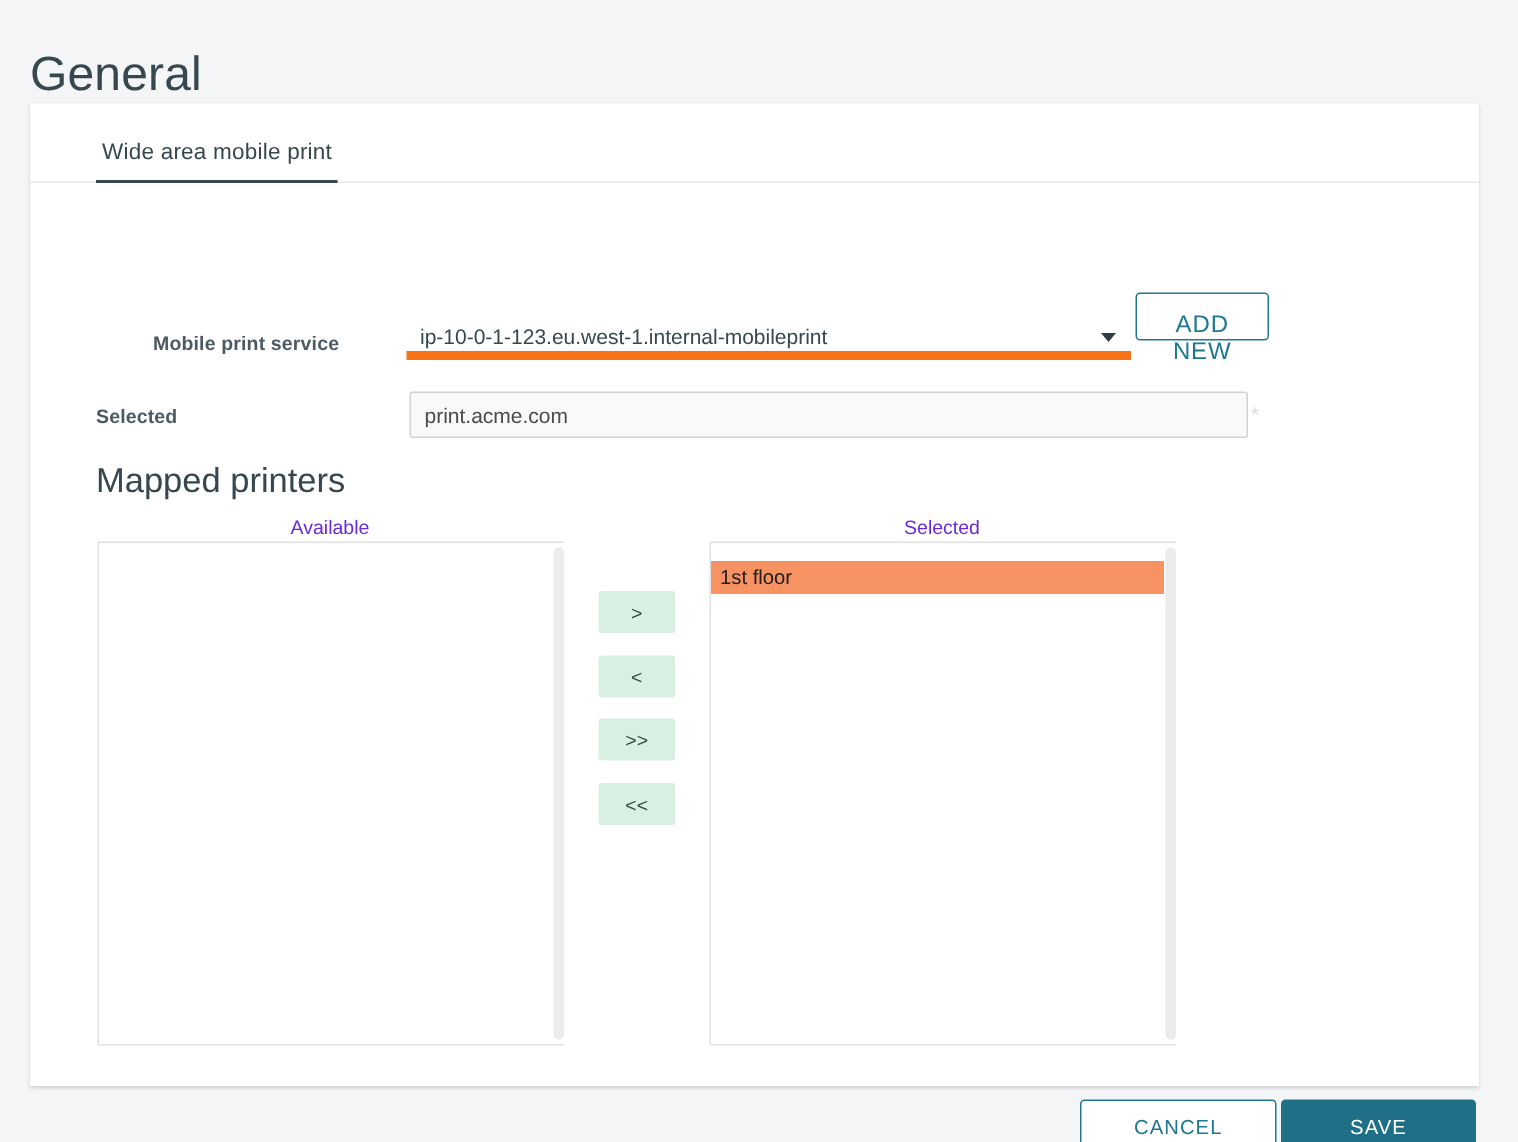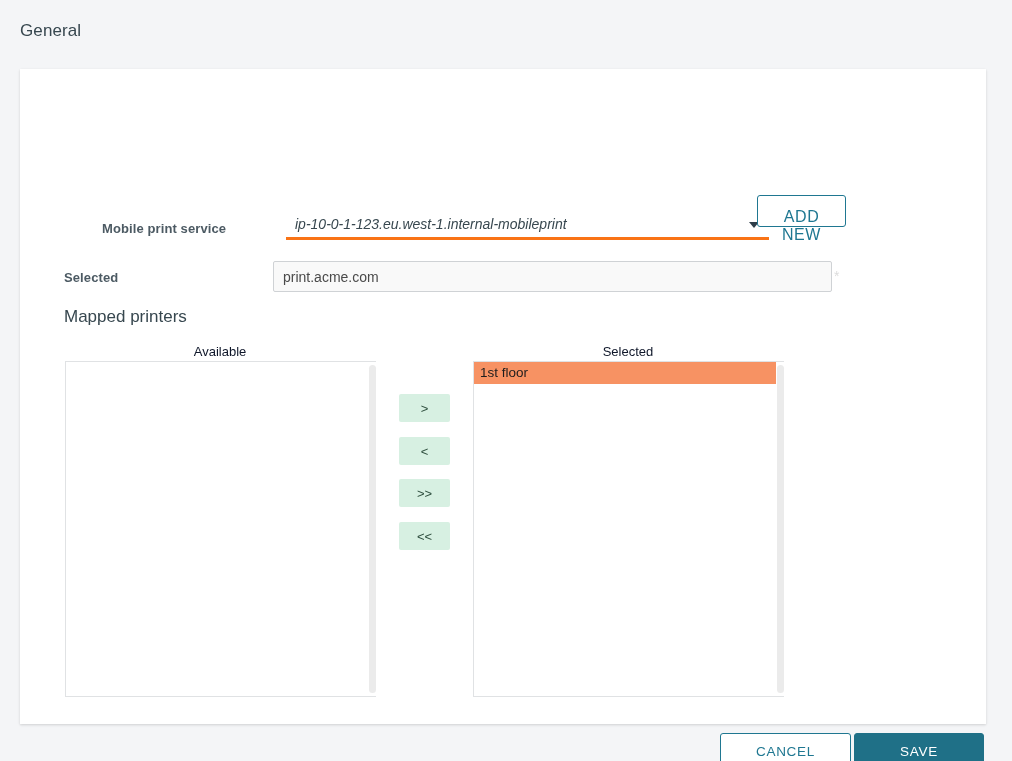--- a/index.html
+++ b/index.html
@@ -13,21 +13,21 @@
     font-family: "Liberation Sans", sans-serif;
     color: #37474f;
     overflow: hidden;
   }
 
   
   .page-title {
     position: absolute;
     left: 20px;
     top: 10px;
-    font-size: 17px;
+    font-size: 32px;
     font-weight: 400;
     color: #37474f;
     letter-spacing: 0.1px;
   }
 
   
   .card {
     position: absolute;
     left: 20px;
     top: 69px;
@@ -65,27 +65,26 @@
     font-size: 13px;
     font-weight: bold;
     color: #4c5a63;
     letter-spacing: 0.1px;
   }
   .label-service { left: 44px; top: 152px; margin-left: 38px; }
   .label-subdomain { left: 44px; top: 201px; }
 
   .select-wrap {
     position: absolute;
-    left: 266px;
+    left: 251px;
     top: 142px;
     width: 483px;
     height: 29px;
-    border-bottom: 3px solid #f97316;
+    border-bottom: 6px solid #f97316;
     box-sizing: border-box;
-    font-style: italic;
   }
   .select-value {
     position: absolute;
     left: 9px;
     top: 5px;
     font-size: 14px;
     color: #37474f;
   }
   .select-caret {
     position: absolute;
@@ -137,29 +136,29 @@
     font-size: 14px;
     color: #dcdcdc;
     user-select: none;
   }
 
   
   .section-title {
     position: absolute;
     left: 44px;
     top: 238px;
-    font-size: 17px;
+    font-size: 23px;
     font-weight: 400;
     color: #37474f;
   }
 
   .list-caption {
     position: absolute;
     font-size: 13px;
-    color: #0f172a;
+    color: #6d28d9;
     text-align: center;
   }
   .caption-available { left: 45px; top: 275px; width: 310px; }
   .caption-selected  { left: 453px; top: 275px; width: 310px; text-align: center; }
 
   .listbox {
     position: absolute;
     top: 292px;
     height: 336px;
     background: #ffffff;
@@ -171,20 +170,21 @@
   .list-selected  { left: 453px; width: 311px; }
 
   .list-item {
     height: 22px;
     line-height: 22px;
     font-size: 13.5px;
     color: #2b2b2b;
     padding: 0 6px;
     cursor: pointer;
     white-space: nowrap;
+    margin-top: 12px;
   }
   .list-item.selected {
     background: #f79263;
     color: #1d1d1d;
   }
 
   .list-scroll {
     position: absolute;
     top: 293px;
     width: 9px;
@@ -258,20 +258,23 @@
     padding: 0;
   }
 </style>
 </head>
 <body>
 
 <h1 class="page-title">General</h1>
 
 <div class="card">
 
+  <div class="tabs">
+    <div class="tab">Wide area mobile print</div>
+  </div>
 
   <div class="field-label label-service">Mobile print service</div>
 
   <div class="select-wrap">
     <span class="select-value">ip-10-0-1-123.eu.west-1.internal-mobileprint</span>
     <span class="select-caret"></span>
   </div>
 
   <button class="btn-addnew">ADD NEW</button>
 

